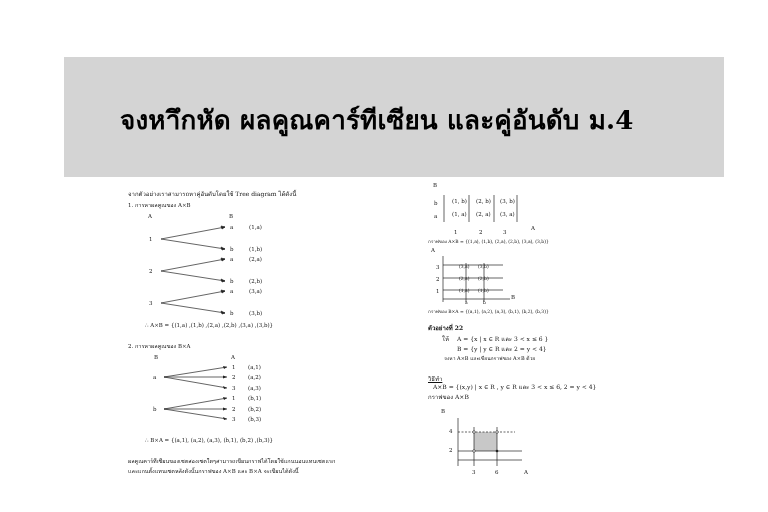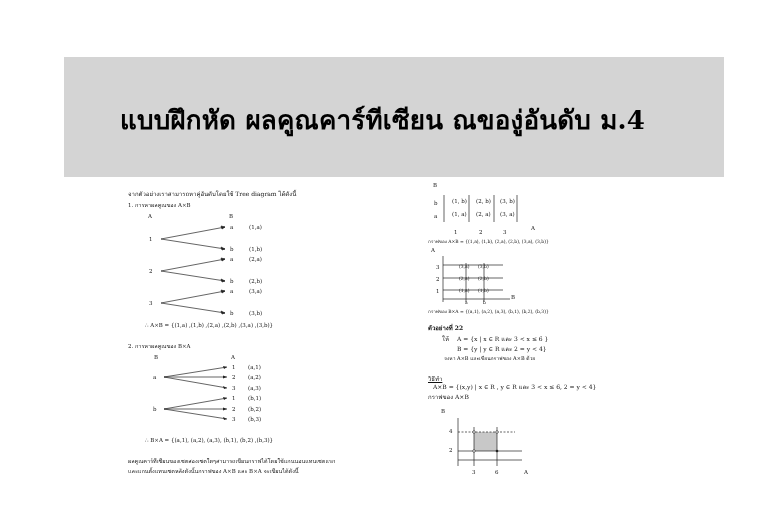--- a/index.html
+++ b/index.html
@@ -11,21 +11,21 @@
   .t { position:absolute; font-size:5.5px; white-space:nowrap; color:#111; }
   .t6 { font-size:6px; }
   .bold { font-weight:bold; }
   .u { text-decoration:underline; }
   svg { position:absolute; overflow:visible; }
 </style>
 </head>
 <body>
 
 <div class="banner">
-  <div class="banner-title">แบบฝึกหัด ผลคูณคาร์ทีเซียน ณของู่อันดับ ม.4</div>
+  <div class="banner-title">จงหาึกหัด ผลคูณคาร์ทีเซียน และคู่อันดับ ม.4</div>
 </div>
 
 <div class="t t6" style="left:128px;top:189px;">จากตัวอย่างเราสามารถหาคู่อันดับโดยใช้ Tree diagram ได้ดังนี้</div>
 <div class="t" style="left:128px;top:201px;">1. การหาผลคูณของ A×B</div>
 
 <div class="t" style="left:148px;top:213px;">A</div>
 <div class="t" style="left:229px;top:213px;">B</div>
 
 <svg style="left:0;top:0;" width="768" height="512">
   <g stroke="#222" stroke-width="0.7" fill="none">

